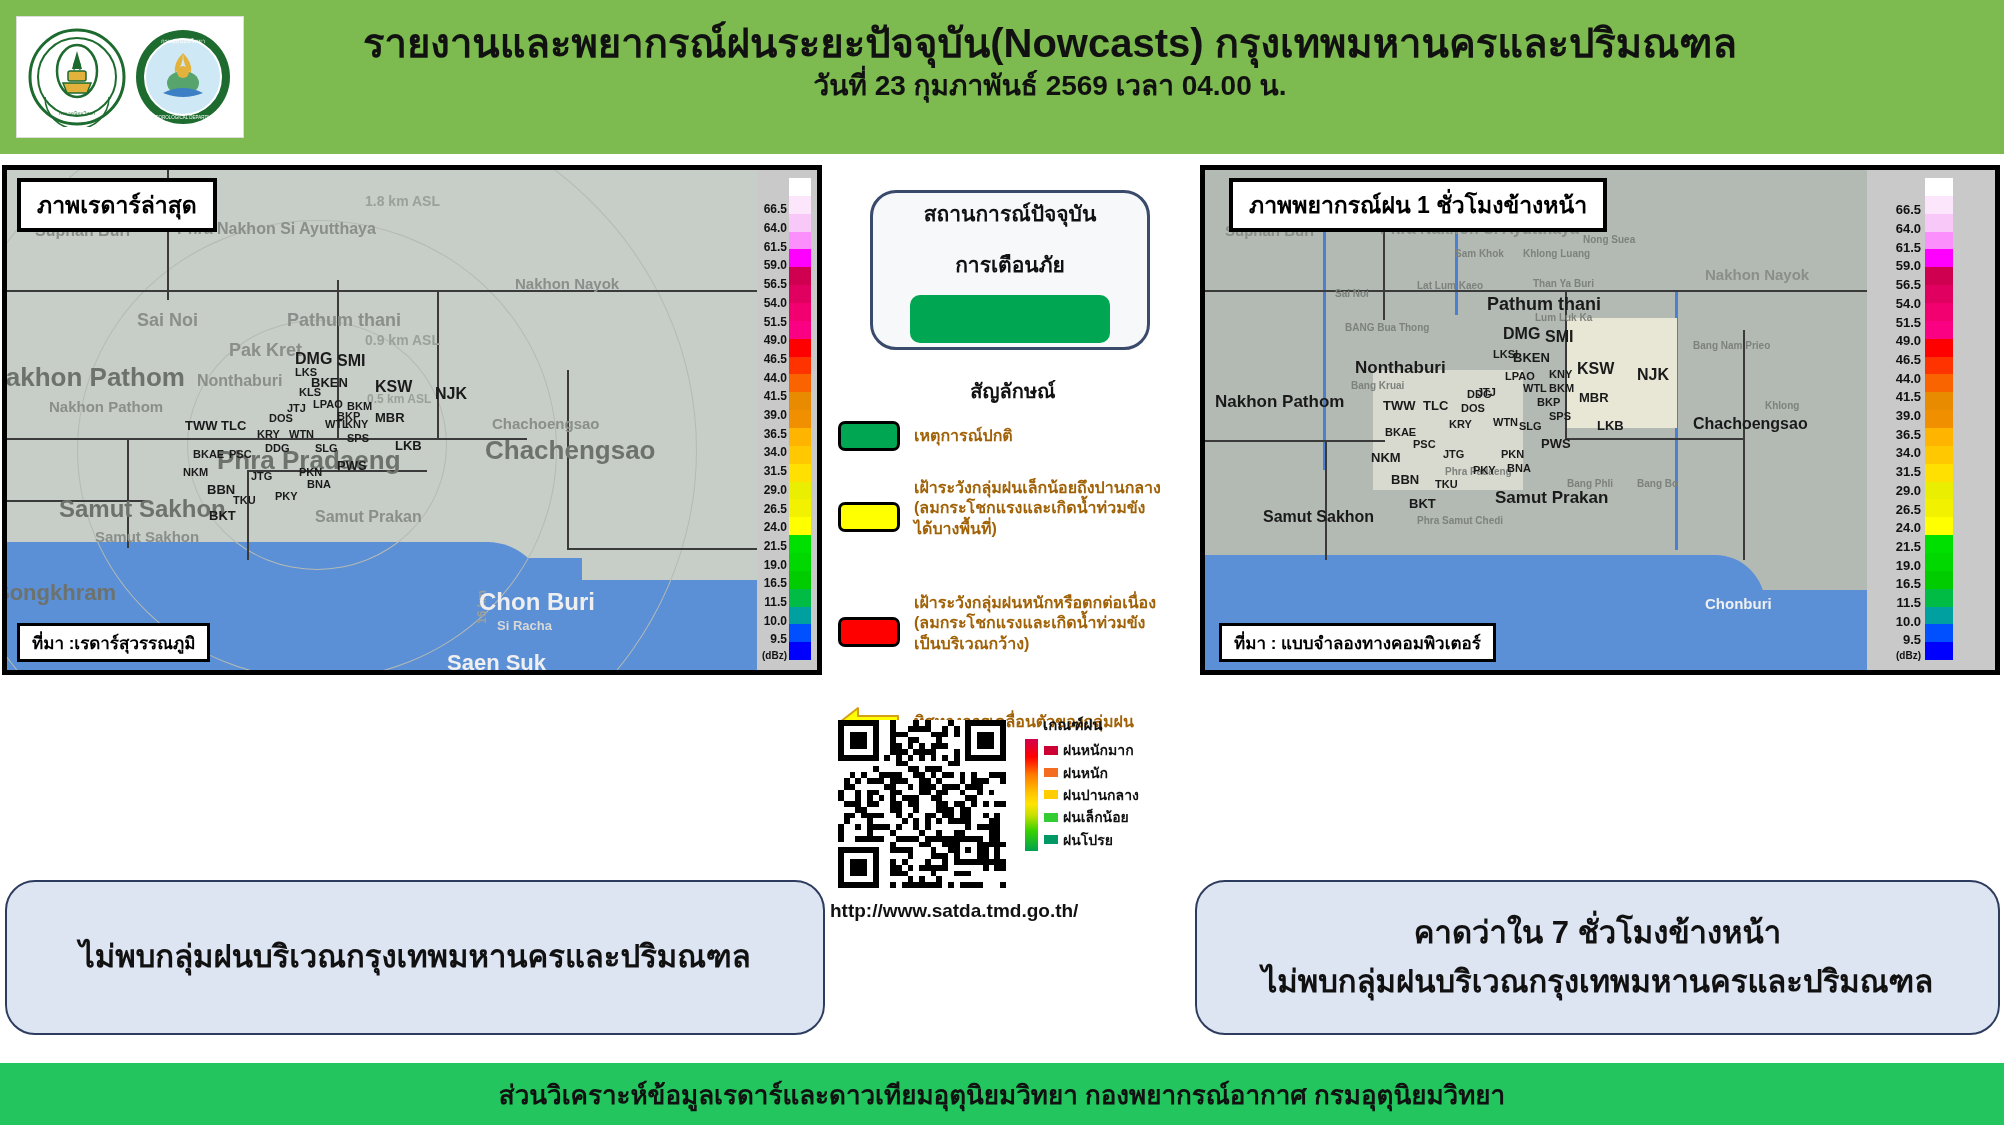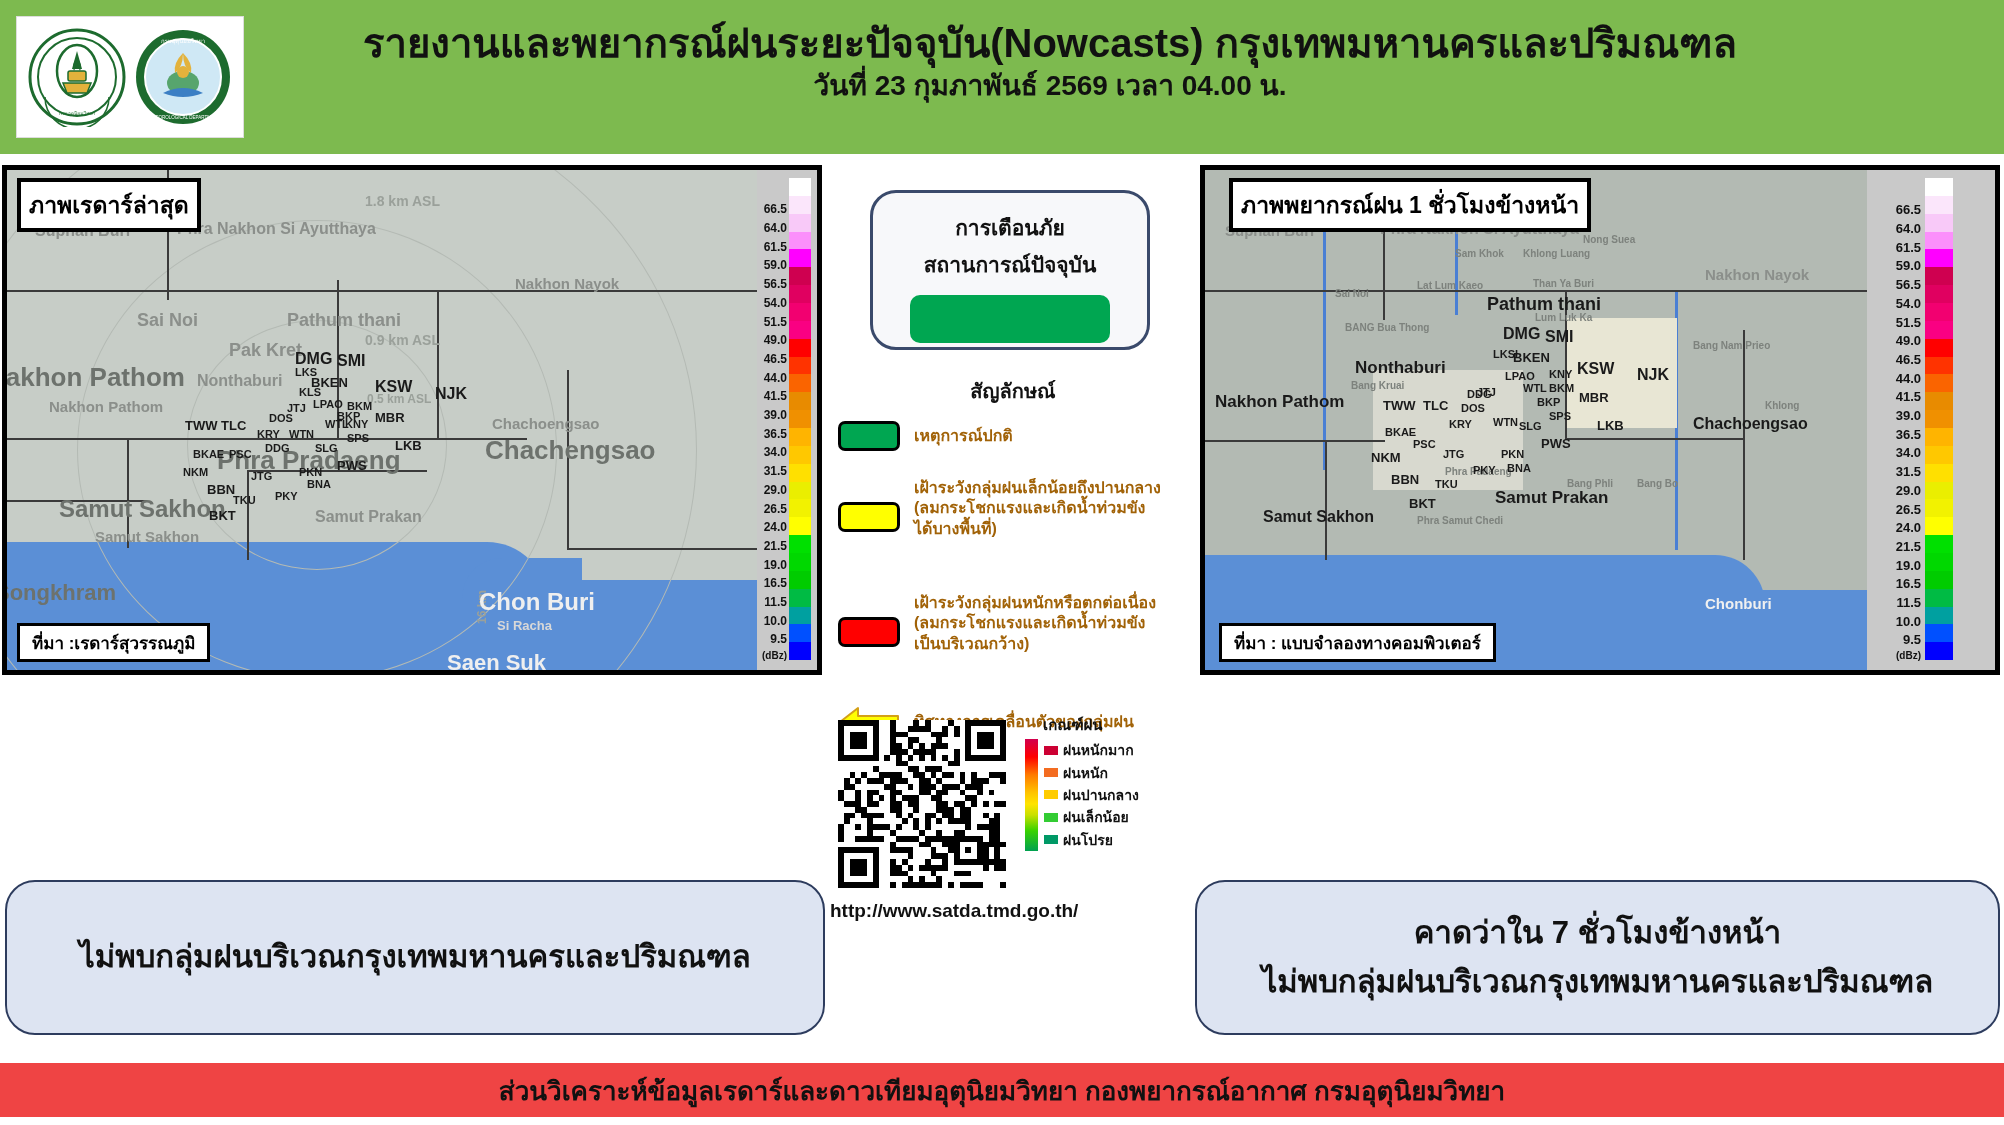--- a/index.html
+++ b/index.html
@@ -39,21 +39,21 @@
   .map-canvas {
     position:absolute; left:0; top:0; right:60px; bottom:0;
     background:#c7cdc7;
     overflow:hidden;
   }
   #panel-right .map-canvas { right:128px; }
 
   .panel-title {
     position:absolute; top:8px; left:10px; z-index:40;
     background:#ffffff; border:4px solid #000;
-    padding:5px 8px; font-size:23px; font-weight:bold; color:#000;
+    padding:5px 16px; font-size:23px; font-weight:bold; color:#000;
     white-space:nowrap;
   }
   #panel-right .panel-title { left:24px; }
   .panel-source {
     position:absolute; bottom:8px; left:10px; z-index:40;
     background:#ffffff; border:3px solid #000;
     padding:3px 12px; font-size:17px; font-weight:bold; color:#000;
     white-space:nowrap;
   }
   #panel-right .panel-source { left:14px; }
@@ -158,22 +158,22 @@
     background:#dde4f2; border:2px solid #2d3c5e; border-radius:30px;
     display:flex; flex-direction:column; align-items:center; justify-content:center;
     color:#111; text-align:center;
   }
   #msg-left  { left:5px;    width:820px; }
   #msg-right { left:1195px; width:805px; }
   .msg-line { font-size:31px; font-weight:bold; line-height:1.55; }
 
   
   #footer {
-    position:absolute; left:0; top:1063px; width:2004px; height:54px;
-    background:#ef4444; display:flex; align-items:center; justify-content:center;
+    position:absolute; left:0; top:1063px; width:2004px; height:62px;
+    background:#22c55e; display:flex; align-items:center; justify-content:center;
   }
   #footer-text { font-size:26px; font-weight:bold; color:#111; }
 </style>
 </head>
 <body>
 
 <div id="header">
 
   <div id="logo-box">
     <div class="seal">
@@ -501,22 +501,22 @@
         <div class="cbar-tick" style="top: 91.86%;">10.0</div>
         <div class="cbar-tick" style="top: 95.74%;">9.5</div>
         <div class="cbar-tick" style="top: 99%; font-size: 10px;">(dBz)</div>
       </div>
   </div>
 </div>
 
 <div id="center-col">
 
   <div id="alert-box">
+    <div id="alert-title2">สถานการณ์ปัจจุบัน</div>
     <div id="alert-title1">การเตือนภัย</div>
-    <div id="alert-title2">สถานการณ์ปัจจุบัน</div>
     <div id="alert-status" style="background: rgb(0, 166, 81);"></div>
   </div>
 
   <div id="legend-heading">สัญลักษณ์</div>
 
   <div class="legend-row" style="top:256px; align-items:center;">
     <div class="legend-swatch" style="background:#00a651;"></div>
     <div class="legend-text">เหตุการณ์ปกติ</div>
   </div>
 

